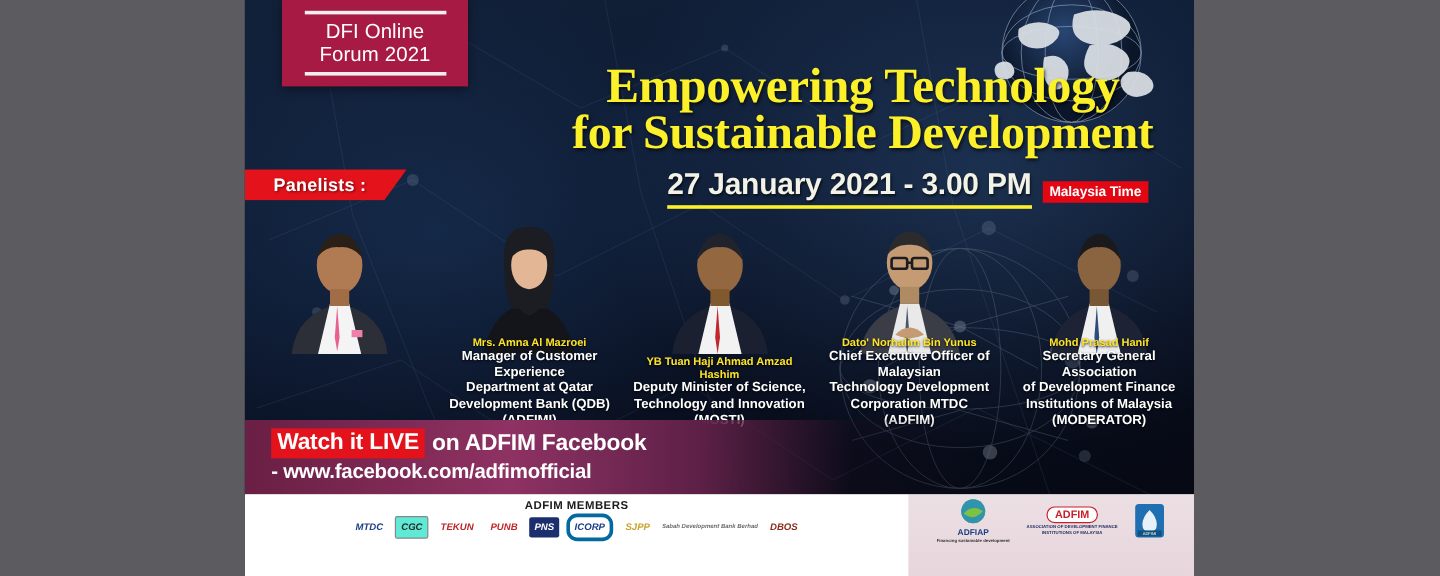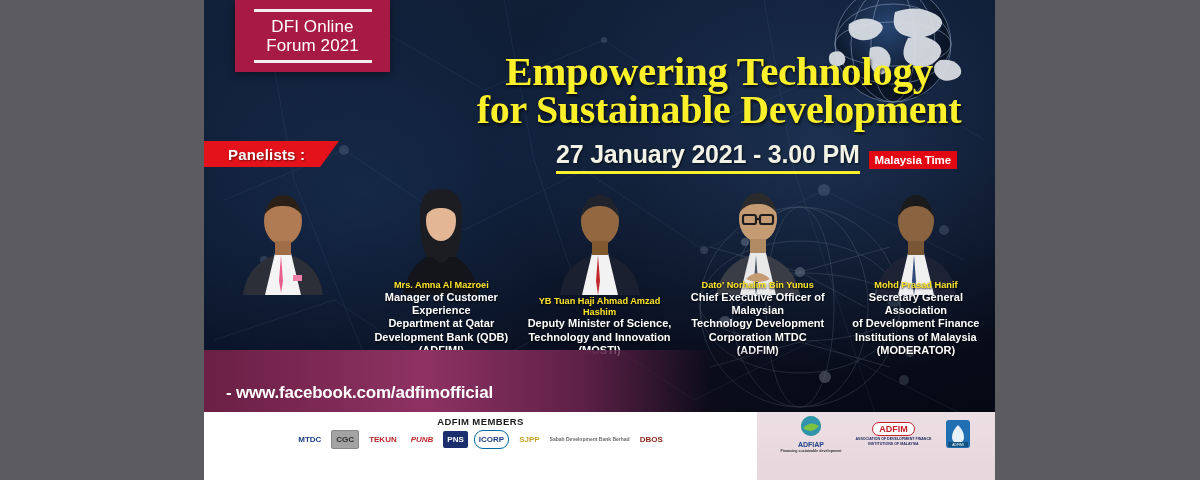--- a/index.html
+++ b/index.html
@@ -133,20 +133,21 @@
   .foot-title{
     text-align:center;color:#1b1b1b;font-size:9.5px;font-weight:bold;
     letter-spacing:.4px;padding-top:4px;
   }
   .logo-rows{padding:1px 8px 0 8px;}
   .logo-row{display:flex;align-items:center;justify-content:center;gap:6px;height:23px;}
   .lg{
     height:17px;border-radius:2px;display:flex;align-items:center;justify-content:center;
     font-size:8px;font-weight:bold;padding:0 4px;white-space:nowrap;line-height:1;
     overflow:hidden;
+    font-style:italic;
   }
   .org-row{display:flex;align-items:center;justify-content:center;gap:4px;height:44px;}
   .org{display:flex;flex-direction:column;align-items:center;justify-content:center;}
   .org-cap{font-size:5.2px;font-weight:bold;color:#333;text-align:center;line-height:1.15;max-width:96px;}
 
   .grey-l{position:absolute;left:0;top:0;width:204px;height:480px;background:#5c5c60;}
   .grey-r{position:absolute;left:995px;top:0;width:205px;height:480px;background:#5c5c60;}
 </style>
 </head>
 <body>
@@ -334,35 +335,39 @@
           <div class="ti">Secretary General Association</div>
           <div class="ti">of Development Finance</div>
           <div class="ti">Institutions of Malaysia</div>
           <div class="ti">(MODERATOR)</div>
         </div>
       </div>
 
     </div>
 
     <div class="liveband">
+      <div class="live-row">
+        <span class="live-hl">Watch it LIVE</span>
+        <span class="live-rest">on ADFIM Facebook</span>
+      </div>
       <div class="live-url">- www.facebook.com/adfimofficial</div>
     </div>
 
     <div class="footer">
 
       <div class="members">
         <div class="foot-title">ADFIM MEMBERS</div>
         <div class="logo-rows">
           <div class="logo-row">
             <span class="lg" style="background:#fff;color:#1b3f86;border:0">MTDC</span>
-            <span class="lg" style="background:#a3a3a3;color:#2b2b2b;border:1px solid #888">CGC</span>
+            <span class="lg" style="background:#5eead4;color:#2b2b2b;border:1px solid #888">CGC</span>
             <span class="lg" style="background:#fff;color:#b8262b">TEKUN</span>
             <span class="lg" style="background:#fff;color:#c0272d;font-style:italic">PUNB</span>
             <span class="lg" style="background:#1b2f6e;color:#fff">PNS</span>
-            <span class="lg" style="background:#fff;color:#1b3f86;border:1px solid #0369a1;border-radius:9px">ICORP</span>
+            <span class="lg" style="background:#fff;color:#1b3f86;border:3px solid #0369a1;border-radius:9px">ICORP</span>
             <span class="lg" style="background:#fff;color:#c8a42c">SJPP</span>
             <span class="lg" style="background:#fff;color:#6b6b6b;font-size:5px;max-width:72px">Sabah Development Bank Berhad</span>
             <span class="lg" style="background:#fff;color:#8e2b1c">DBOS</span>
           </div>
         </div>
       </div>
 
       <div class="organizers">
         <div class="org-row">
 

